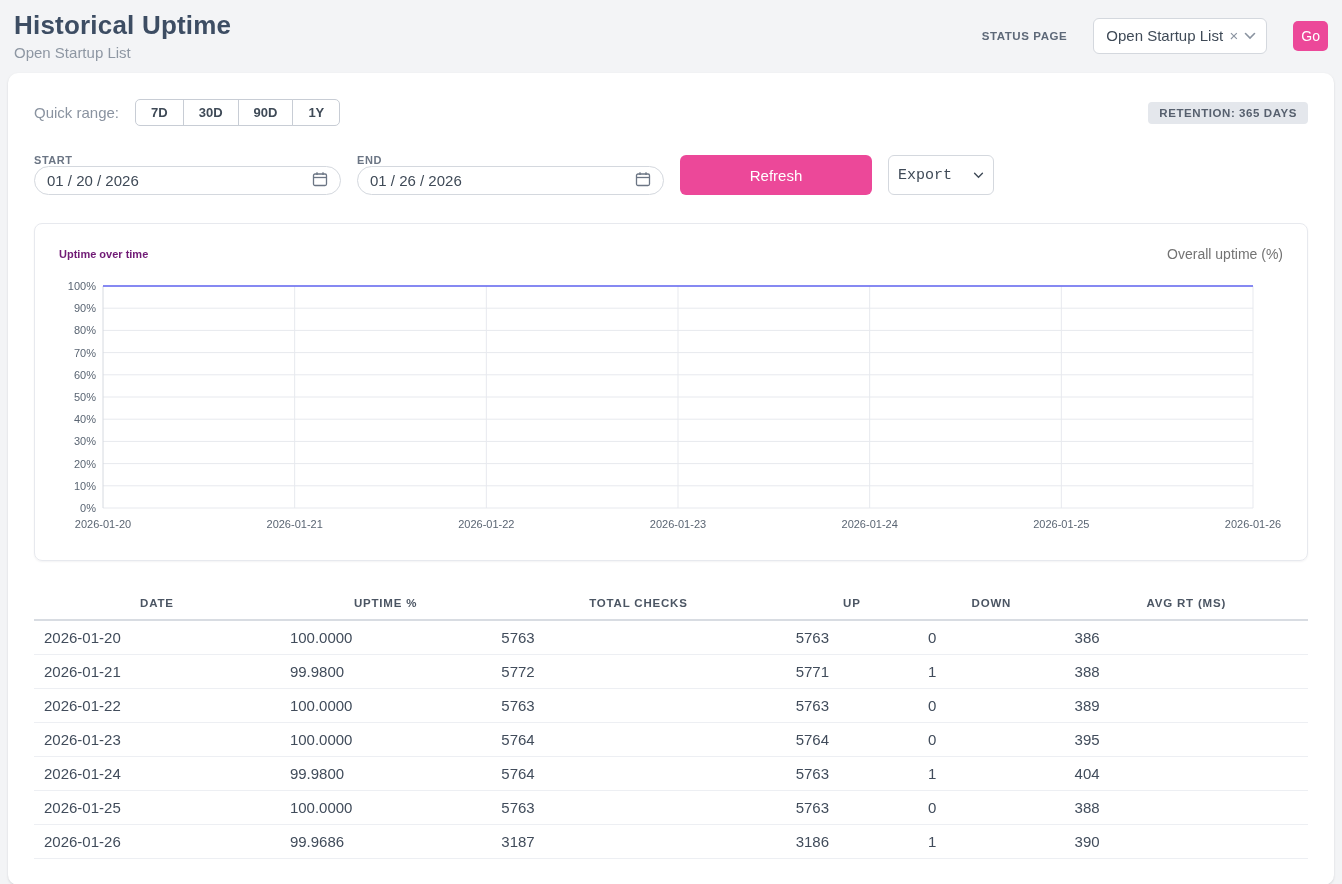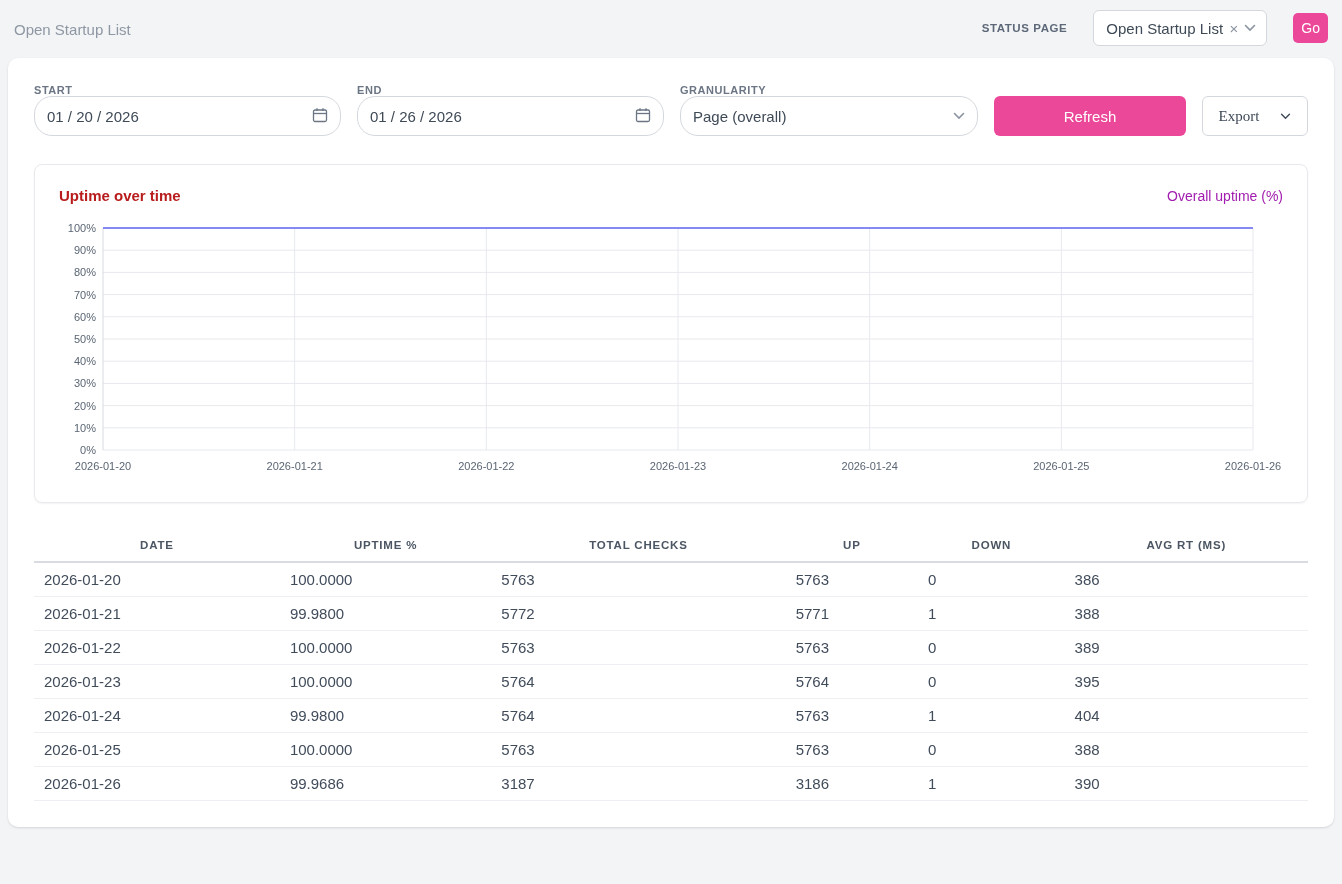--- a/index.html
+++ b/index.html
@@ -104,21 +104,21 @@
   .field > label {
     font-size: 11px;
     font-weight: 700;
     letter-spacing: .05em;
     color: #6b7584;
   }
   .input-box {
     display: flex;
     align-items: center;
     justify-content: space-between;
-    height: 40px;
+    height: 29px;
     padding: 0 12px;
     background: #fff;
     border: 1px solid #d4d8de;
     border-radius: 18px;
     font-size: 15px;
     color: #3f4a57;
     cursor: pointer;
   }
   .w-date { width: 307px; }
   .field.grow { flex: 1; }
@@ -138,34 +138,34 @@
     width: 106px;
     display: flex;
     align-items: center;
     justify-content: center;
     gap: 21px;
     background: #fff;
     border: 1px solid #d4d8de;
     border-radius: 6px;
     font-size: 15px;
     color: #3f4a57;
-    font-family: Liberation Serif, serif;
+    font-family: Liberation Mono, monospace;
     cursor: pointer;
   }
   
   .chart-card {
     margin-top: 28px;
     border: 1px solid #e7e9ee;
     border-radius: 8px;
     padding: 22px 24px 16px 24px;
     box-shadow: 0 1px 2px rgba(16,24,40,.05);
   }
   .chart-head { display: flex; justify-content: space-between; align-items: center; margin-bottom: 12px; }
-  .chart-title { margin: 0; font-size: 15px; font-weight: 700; color: #b91c1c; }
-  .chart-legend { font-size: 14px; color: #a21caf; }
+  .chart-title { margin: 0; font-size: 11px; font-weight: 700; color: #701a75; }
+  .chart-legend { font-size: 14px; color: #737373; }
   .chart-svg { display: block; overflow: visible; }
   
   table.data { width: 100%; border-collapse: collapse; margin-top: 26px; }
   table.data th {
     text-align: center;
     font-size: 11.5px;
     font-weight: 700;
     letter-spacing: .07em;
     color: #4b5563;
     padding: 10px 10px;
@@ -182,39 +182,50 @@
   table.data th:nth-child(3) { width: 23.1%; }
   table.data th:nth-child(4) { width: 10.4%; }
   table.data th:nth-child(5) { width: 11.5%; }
   table.data th:nth-child(6) { width: 19.1%; }
 </style>
 </head>
 <body>
 
 <header class="topbar">
   <div class="title-block">
+    <h1>Historical Uptime</h1>
     <div class="subtitle">Open Startup List</div>
   </div>
   <div class="topbar-right">
     <span class="status-label">STATUS PAGE</span>
     <div class="select-box">
       <span class="val">Open Startup List</span>
       <span class="clear">×</span>
       <span class="chev">
         <svg width="12" height="8" viewBox="0 0 12 8">
             <polyline points="1.5,1.5 6,6 10.5,1.5" fill="none" stroke="#8a93a0" stroke-width="1.6" stroke-linecap="round"></polyline>
           </svg>
       </span>
     </div>
     <button class="go-btn">Go</button>
   </div>
 </header>
 
 <main class="card">
 
+  <div class="quick-row">
+    <span class="quick-label">Quick range:</span>
+    <div class="segmented">
+        <button class="seg-btn">7D</button>
+        <button class="seg-btn">30D</button>
+        <button class="seg-btn">90D</button>
+        <button class="seg-btn">1Y</button>
+      </div>
+    <span class="badge">RETENTION: 365 DAYS</span>
+  </div>
 
   <div class="form-row">
     <div class="field">
       <label>START</label>
       <div class="input-box w-date">
         <span>01 / 20 / 2026</span>
         <span>
           <svg width="16" height="16" viewBox="0 0 16 16">
               <rect x="1.5" y="3" width="13" height="11.5" rx="1.5" fill="none" stroke="#6b7584" stroke-width="1.3"></rect>
               <line x1="1.5" y1="6.5" x2="14.5" y2="6.5" stroke="#6b7584" stroke-width="1.3"></line>
@@ -233,31 +244,20 @@
           <svg width="16" height="16" viewBox="0 0 16 16">
               <rect x="1.5" y="3" width="13" height="11.5" rx="1.5" fill="none" stroke="#6b7584" stroke-width="1.3"></rect>
               <line x1="1.5" y1="6.5" x2="14.5" y2="6.5" stroke="#6b7584" stroke-width="1.3"></line>
               <line x1="5" y1="1.2" x2="5" y2="4" stroke="#6b7584" stroke-width="1.3"></line>
               <line x1="11" y1="1.2" x2="11" y2="4" stroke="#6b7584" stroke-width="1.3"></line>
             </svg>
         </span>
       </div>
     </div>
 
-    <div class="field grow">
-      <label>GRANULARITY</label>
-      <div class="input-box">
-        <span>Page (overall)</span>
-        <span class="chev">
-          <svg width="12" height="8" viewBox="0 0 12 8">
-              <polyline points="1.5,1.5 6,6 10.5,1.5" fill="none" stroke="#8a93a0" stroke-width="1.6" stroke-linecap="round"></polyline>
-            </svg>
-        </span>
-      </div>
-    </div>
 
     <button class="btn-refresh">Refresh</button>
 
     <button class="btn-export">
       <span>Export</span>
       <span class="chev">
         <svg width="11" height="7" viewBox="0 0 12 8">
             <polyline points="1.5,1.5 6,6 10.5,1.5" fill="none" stroke="#3f4a57" stroke-width="1.6" stroke-linecap="round"></polyline>
           </svg>
       </span>

